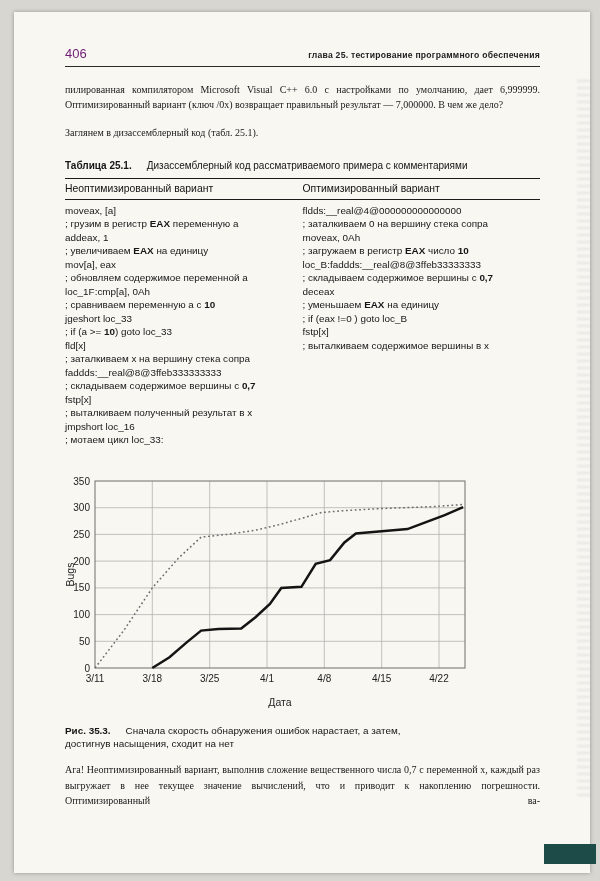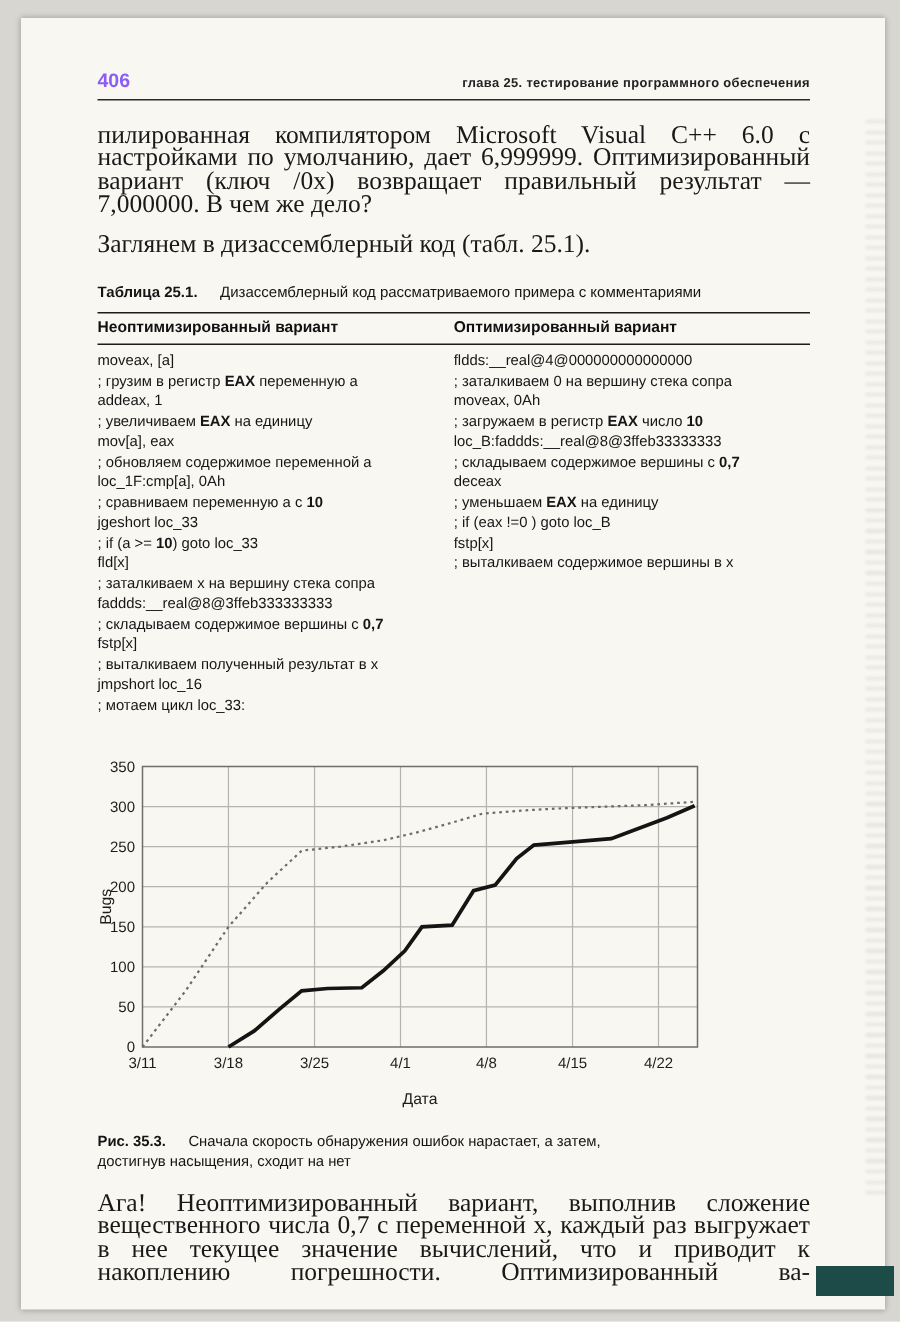--- a/index.html
+++ b/index.html
@@ -2,31 +2,31 @@
 <html><head>
 <meta charset="utf-8">
 <style>
   *{box-sizing:border-box;margin:0;padding:0}
   body{width:600px;height:881px;background:#d7d6d1;position:relative;overflow:hidden;
        font-family:"Liberation Serif",serif}
   .page{position:absolute;left:14px;top:12px;right:10px;bottom:8px;background:#f8f7f2;
         padding:34px 50px 20px 51px;box-shadow:0 0 4px rgba(0,0,0,.3)}
   .header{display:flex;justify-content:space-between;align-items:baseline;
           font-family:"Liberation Sans",sans-serif}
-  .page-num{font-size:13px;font-weight:bold;color:#8b5cf6}
+  .page-num{font-size:13px;font-weight:normal;color:#701a75}
   .running-head{font-size:8.6px;font-weight:bold;color:#222;letter-spacing:.25px}
   .header-rule{border-top:1.5px solid #2a2a2a;margin-top:5px}
-  .body-text{font-size:17px;line-height:15.3px;color:#191919;text-align:justify;margin:12px 0 0}
+  .body-text{font-size:10px;line-height:15.3px;color:#191919;text-align:justify;margin:12px 0 0}
   .body-text.first{margin-top:15px}
   .outro{text-align-last:justify}
   .table-caption{font-family:"Liberation Sans",sans-serif;font-size:10px;color:#151515;margin-top:20px}
   .table-caption b,.fig-caption b{margin-right:15px}
   .table-header-row{display:flex;margin-top:7px;border-top:1.7px solid #1c1c1c;
         border-bottom:1px solid #1c1c1c;padding:4px 0 5px;
-        font-family:"Liberation Sans",sans-serif;font-size:10.4px;font-weight:bold;color:#111}
+        font-family:"Liberation Sans",sans-serif;font-size:10.4px;font-weight:normal;color:#111}
   .table-header-row .col,.code-table .col{width:50%}
   .code-table{display:flex;margin-top:4px}
   .code-line{font-family:"Liberation Sans",sans-serif;font-size:9.9px;line-height:13.5px;
         color:#161616;white-space:nowrap}
   .chart{margin-top:26px}
   .chart svg text{font-family:"Liberation Sans",sans-serif}
   .grid{stroke:#b4b3ae;stroke-width:.8}
   .plot-border{fill:none;stroke:#6e6e6a;stroke-width:1}
   .ytick,.xtick{font-size:10px;fill:#1d1d1d}
   .ytick{text-anchor:end}

